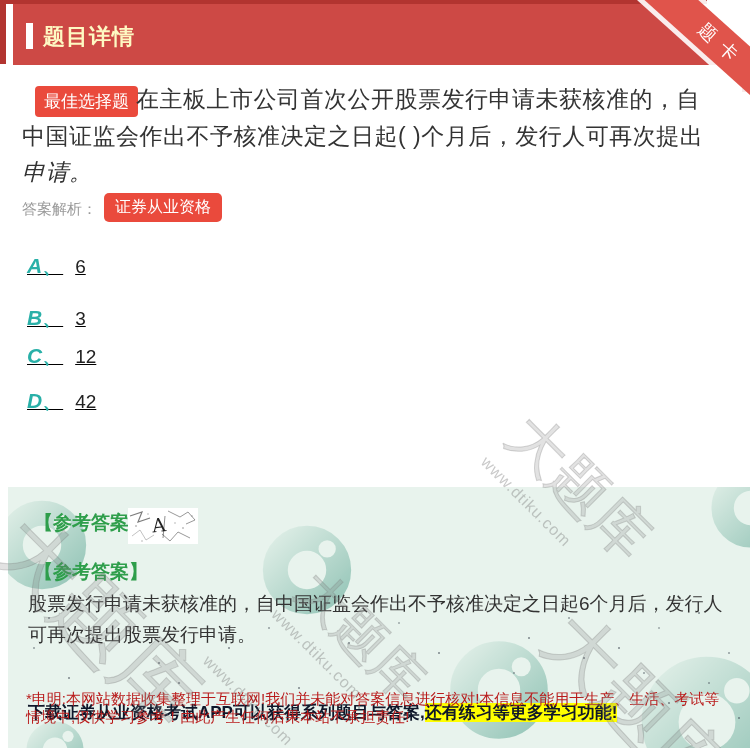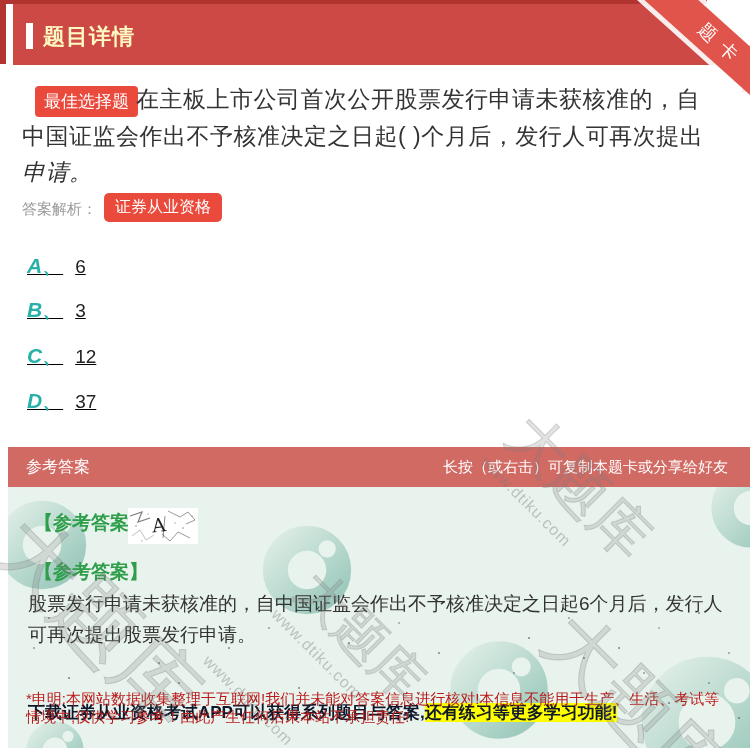--- a/index.html
+++ b/index.html
@@ -27,21 +27,21 @@
   .qline { position:absolute; color:#333; font-size:23px; letter-spacing:0.5px; z-index:2; white-space:nowrap; }
   .ql1 { left:136px; top:84px; }
   .ql2 { left:22px;  top:121px; }
   .ql3 { left:22px;  top:157px;font-style:italic; }
   .bank-label { position:absolute; left:22px; top:200px; color:#999; font-size:15px; z-index:2; }
   .bank-tag { position:absolute; left:104px; top:193px; background:#ea4a3c; color:#fff; font-size:16px;
               padding:4px 11px; border-radius:5px; z-index:2; }
   .opt { position:absolute; left:27px; z-index:2; white-space:nowrap;text-decoration:underline; }
   .opt-letter { color:#29b0a8; font-size:21px; font-weight:bold; font-style:italic; }
   .opt-value  { color:#222; font-size:19px; margin-left:12px; font-style:normal; }
-  .o1{top:252px;} .o2{top:296px;} .o3{top:342px;} .o4{top:387px;}
+  .o1{top:252px;} .o2{top:304px;} .o3{top:342px;} .o4{top:387px;}
 
   
   .answer-bar { position:absolute; left:8px; top:447px; width:742px; height:40px; background:#d26a64;
                 display:flex; align-items:center; justify-content:space-between; padding:0 22px 0 18px; z-index:2; }
   .answer-bar .abl { color:#fff; font-size:16px; }
   .answer-bar .abr { color:#fff; font-size:15px; }
 
   
   .green { position:absolute; left:8px; top:487px; width:742px; height:261px; background:#e8f3ed; overflow:hidden; z-index:1; }
   .g-head { position:absolute; color:#2e9e4b; font-size:19px; font-weight:bold; z-index:3; }
@@ -114,27 +114,23 @@
   <div class="opt o1">
     <span class="opt-letter">A、</span><span class="opt-value">6</span>
   </div>
   <div class="opt o2">
     <span class="opt-letter">B、</span><span class="opt-value">3</span>
   </div>
   <div class="opt o3">
     <span class="opt-letter">C、</span><span class="opt-value">12</span>
   </div>
   <div class="opt o4">
-    <span class="opt-letter">D、</span><span class="opt-value">37</span>
-  </div>
-
-  <div class="answer-bar">
-    <span class="abl">参考答案</span>
-    <span class="abr">长按（或右击）可复制本题卡或分享给好友</span>
-  </div>
+    <span class="opt-letter">D、</span><span class="opt-value">42</span>
+  </div>
+
 
   <div class="green">
     <svg width="0" height="0" style="position:absolute">
         <defs>
       <linearGradient id="gr" x1="0" y1="0" x2="1" y2="1">
         <stop offset="0" stop-color="#cfe6dc"></stop>
             <stop offset="1" stop-color="#4f9f8b"></stop>
       </linearGradient>
     </defs>
       </svg>

